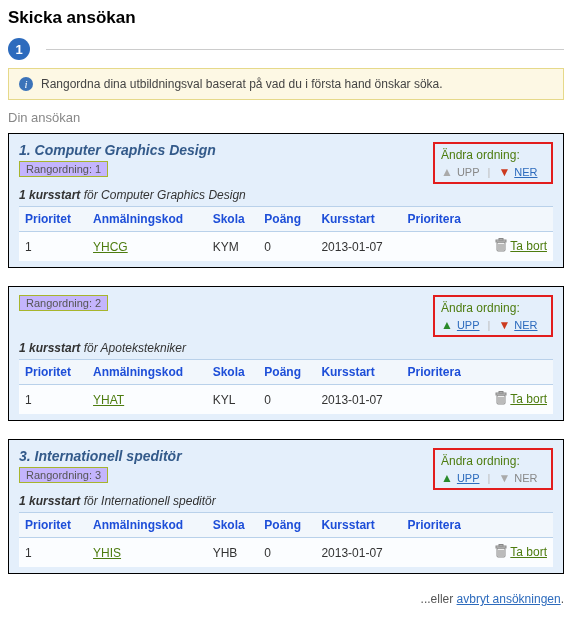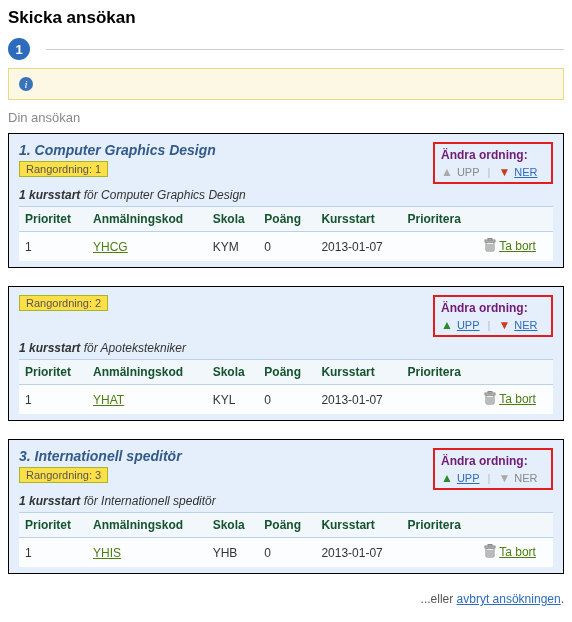--- a/index.html
+++ b/index.html
@@ -89,37 +89,37 @@
   .card-left { flex: 1; }
   .course-title {
     font-size: 14px;
     font-weight: bold;
     font-style: italic;
     color: #335a8a;
     margin: 0 0 3px 0;
   }
   .rank-badge {
     display: inline-block;
-    background: #fde047;
+    background: #c4b5fd;
     border: 1px solid #a7b52c;
     color: #555;
     font-size: 11px;
     padding: 1px 6px;
     margin-bottom: 6px;
   }
   .order-box {
     border: 2px solid #e21d1d;
     padding: 4px 6px;
     background: #e4effb;
     min-width: 120px;
   }
   .order-title {
-    font-weight: bold;
-    font-size: 12px;
-    color: #701a75;
+    font-weight: normal;
+    font-size: 12px;
+    color: #4d7c0f;
   }
   .order-ctrls {
     margin-top: 4px;
     font-size: 11px;
     display: flex;
     align-items: center;
     gap: 4px;
   }
   .arrow { font-size: 12px; line-height: 1; display: inline-block; }
   .arrow.up-active   { color: #2a8a2a; }
@@ -141,33 +141,34 @@
   table.course-table {
     width: 100%;
     border-collapse: collapse;
     background: #fff;
     font-size: 12px;
     margin-top: 4px;
   }
   table.course-table th {
     text-align: left;
     font-weight: bold;
-    color: #14532d;
+    color: #1d4ed8;
     border-bottom: 1px solid #b9d1ea;
     border-top: 1px solid #b9d1ea;
     padding: 5px 6px;
     background: #f2f7fc;
   }
   table.course-table td {
     padding: 6px 6px;
     color: #333;
     background: #fbfdff;
   }
   table.course-table a { color: #4d7c0f; text-decoration: underline; }
   .actions-cell {
+    text-align: right;
     white-space: nowrap;
   }
   .trash-icon {
     display: inline-block;
     width: 12px;
     vertical-align: middle;
   }
   .cancel-line {
     text-align: right;
     color: #555;
@@ -181,20 +182,21 @@
 
 <h1 class="page-title">Skicka ansökan</h1>
 
 <div class="step-row">
   <span class="step-num">1</span>
   <span class="step-rule"></span>
 </div>
 
 <div class="info-box">
   <span class="i-icon">i</span>
+  <span>Rangordna dina utbildningsval baserat på vad du i första hand önskar söka.</span>
 </div>
 
 <div class="subhead">Din ansökan</div>
 
 <div id="courses-mount">
     <div class="course-card">
       <div class="card-top">
         <div class="card-left"><div class="course-title">1. Computer Graphics Design</div><span class="rank-badge"><span>Rangordning: </span><span>1</span></span></div>
         <div class="order-box">
           <div class="order-title">Ändra ordning:</div>

